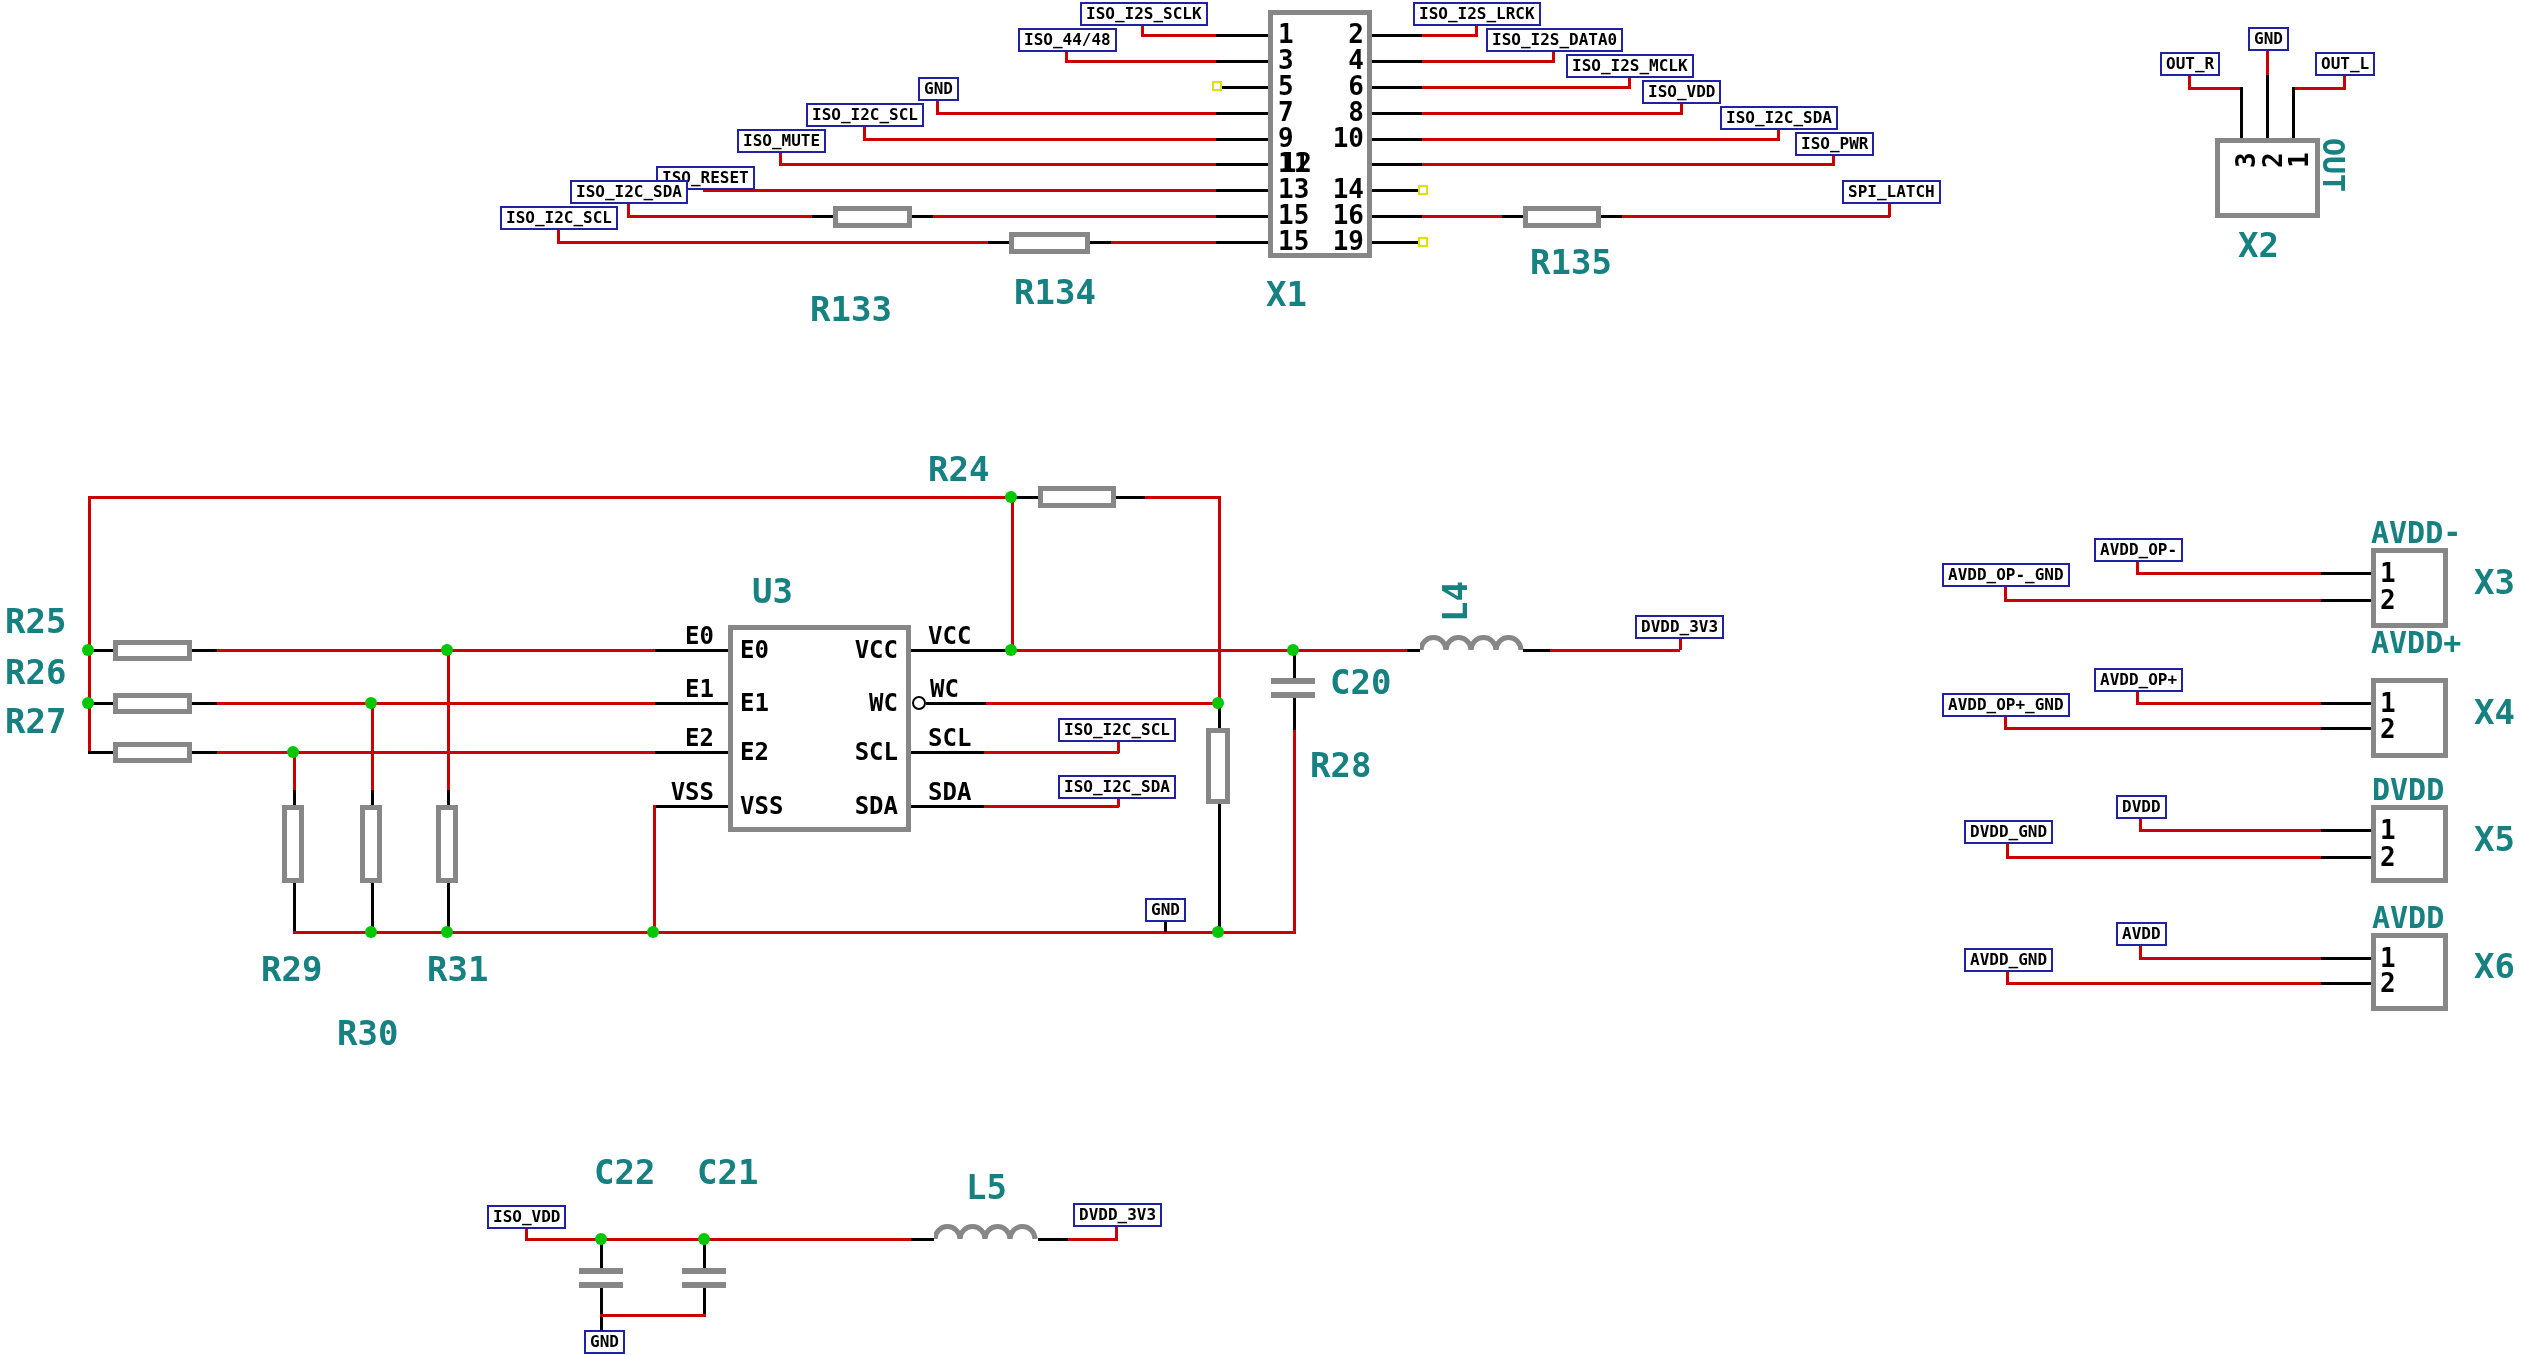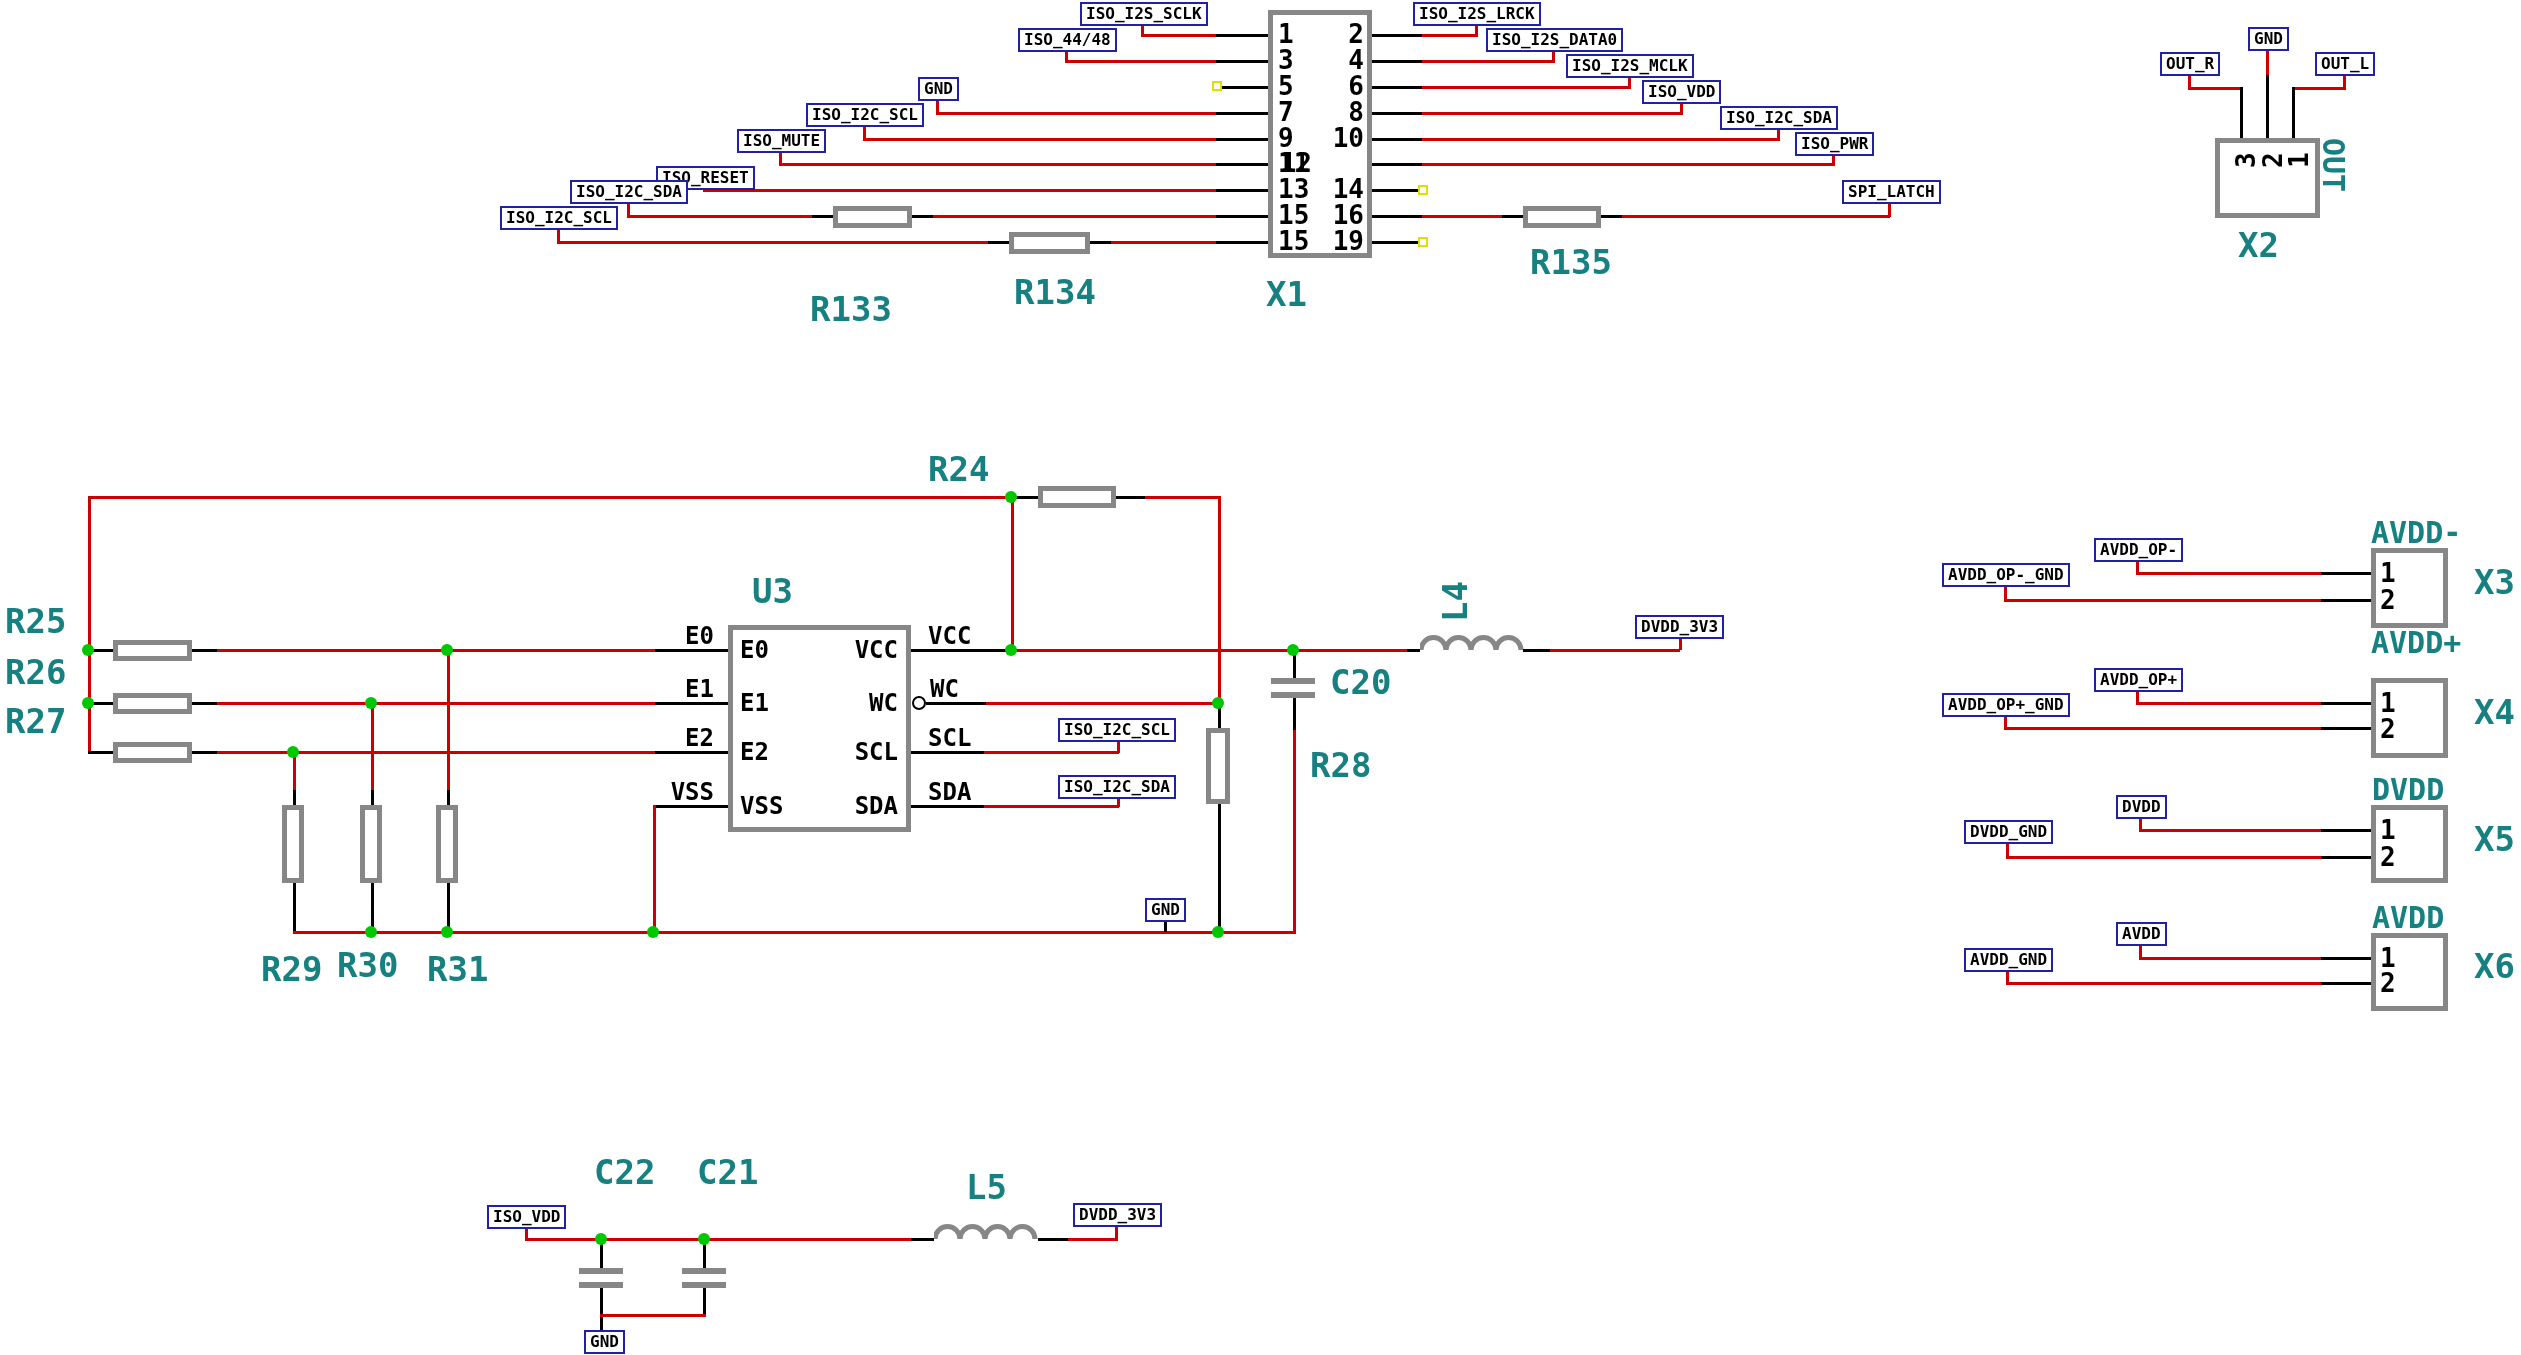--- a/index.html
+++ b/index.html
@@ -213,21 +213,21 @@
   <div class="wr" style="left:293px;top:753px;width:3px;height:37px"></div>
   <div class="wb" style="left:293px;top:790px;width:3px;height:15px"></div>
   <div class="body" style="left:282px;top:805px;width:22px;height:78px"></div>
   <div class="body" style="left:360px;top:805px;width:22px;height:78px"></div>
   <div class="body" style="left:436px;top:805px;width:22px;height:78px"></div>
   <div class="wb" style="left:293px;top:883px;width:3px;height:49px"></div>
   <div class="wb" style="left:371px;top:883px;width:3px;height:49px"></div>
   <div class="wb" style="left:447px;top:883px;width:3px;height:49px"></div>
   <div class="ref" style="left:261px;top:952px">R29</div>
   <div class="ref" style="left:427px;top:952px">R31</div>
-  <div class="ref" style="left:337px;top:948px">R30</div>
+  <div class="ref" style="left:337px;top:1016px">R30</div>
 
   <div class="wr" style="left:293px;top:931px;width:925px;height:3px"></div>
   <div class="wr" style="left:1218px;top:931px;width:78px;height:3px"></div>
   <div class="wb" style="left:653px;top:805px;width:75px;height:3px"></div>
   <div class="wr" style="left:653px;top:805px;width:3px;height:127px"></div>
   <div class="lbl" style="left:1145px;top:898px">GND</div>
   <div class="wb" style="left:1164px;top:922px;width:3px;height:10px"></div>
 
   <div class="wb" style="left:911px;top:649px;width:100px;height:3px"></div>
   <div class="wr" style="left:1011px;top:649px;width:282px;height:3px"></div>

